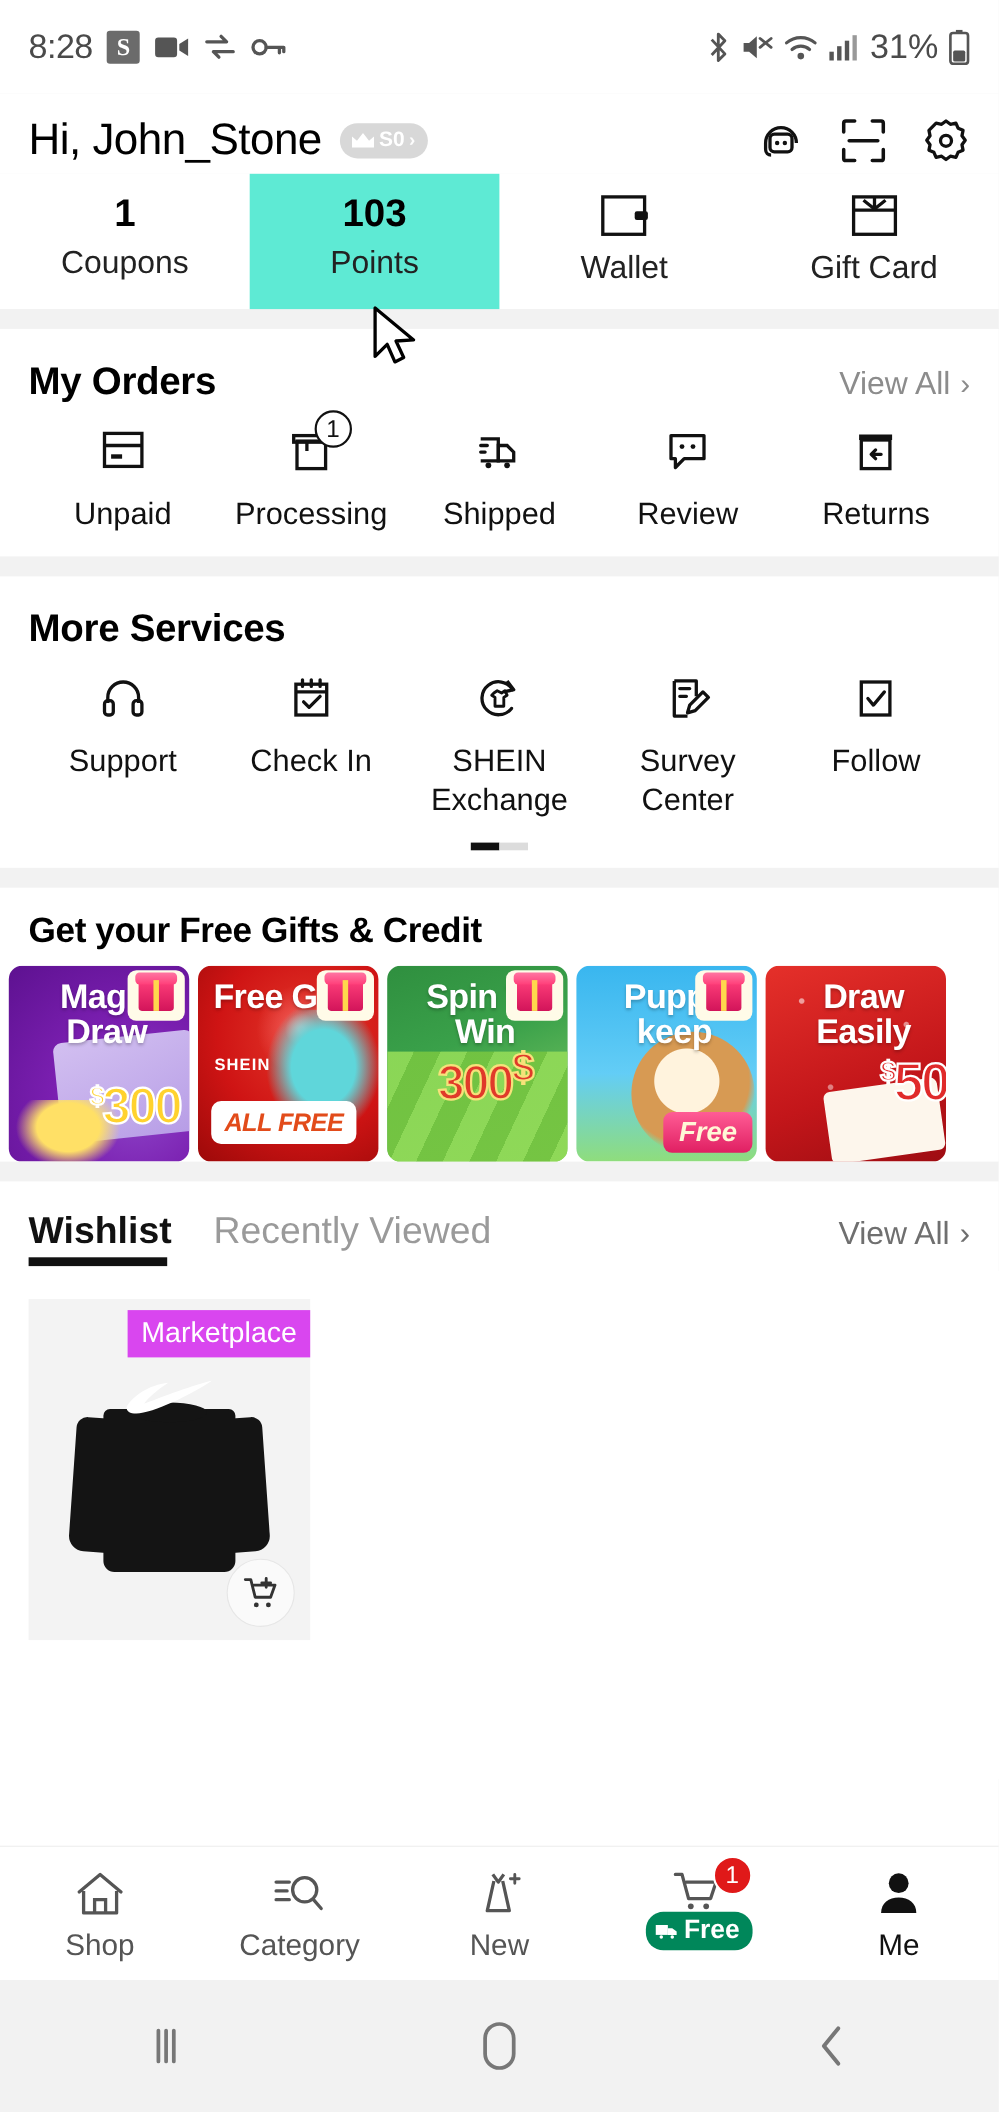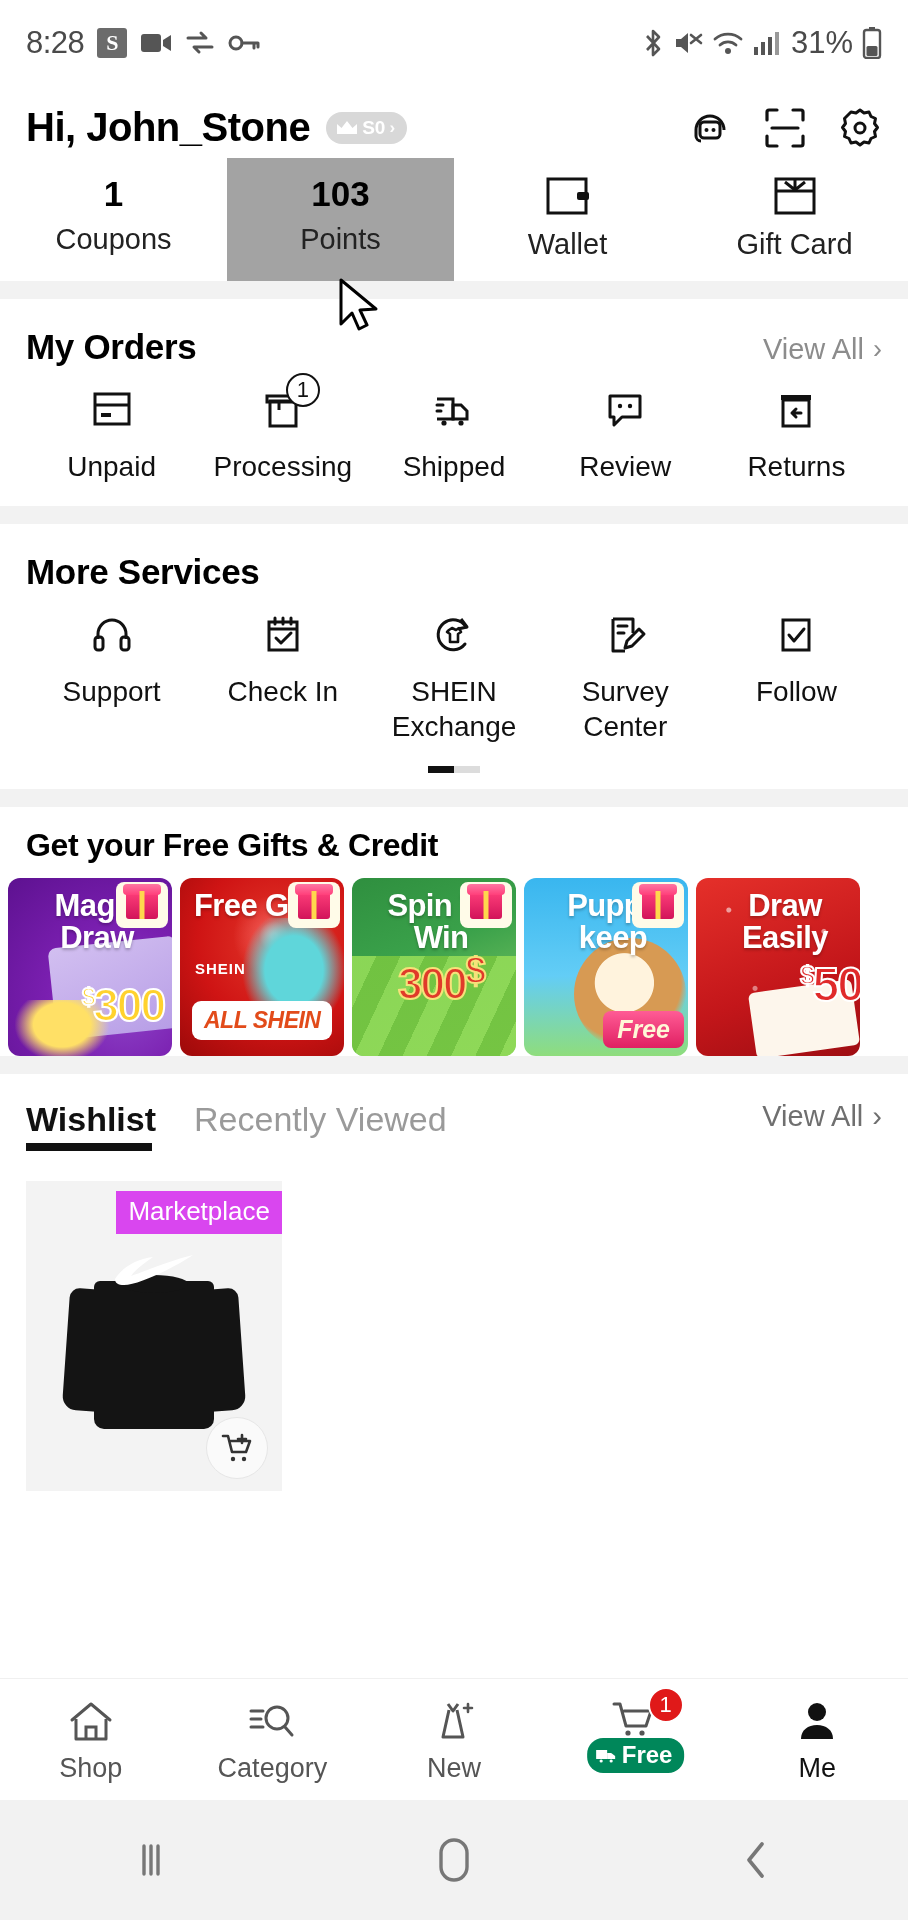--- a/index.html
+++ b/index.html
@@ -18,30 +18,30 @@
   .sb-left { display:flex; align-items:center; gap:13px; }
   .sb-time { font-size:31px; color:#4a4a4a; letter-spacing:-0.5px; }
   .sb-right { margin-left:auto; display:flex; align-items:center; gap:9px; }
   .sb-pct { font-size:31px; color:#4a4a4a; margin-left:3px; }
   .ic { display:inline-flex; align-items:center; justify-content:center; }
   .s-badge { width:30px; height:30px; background:#6b6b6b; color:#fff; font-size:22px; font-weight:bold;
              display:flex; align-items:center; justify-content:center; border-radius:3px; font-family:"Liberation Serif",serif;}
 
   
   .header { background:#fff; padding:20px 26px 8px 26px; display:flex; align-items:center; }
-  .greet { font-size:40px; font-weight:bold; letter-spacing:-0.5px; }
+  .greet { font-size:40px; font-weight:normal; letter-spacing:-0.5px; }
   .vip-badge { margin-left:16px; background:#d8d8d8; border-radius:22px; padding:5px 12px 5px 10px;
                display:inline-flex; align-items:center; gap:4px; color:#ffffff; font-size:19px; font-weight:bold; }
   .vip-badge .chev { color:#fff; font-size:17px; opacity:.95; }
   .header-icons { margin-left:auto; display:flex; align-items:center; gap:32px; }
 
   
   .assets { background:#fff; display:flex; }
   .asset { flex:1; padding:18px 0 22px 0; display:flex; flex-direction:column; align-items:center; gap:14px; position:relative;}
-  .asset.active { background:#a3a3a3; }
+  .asset.active { background:#5eead4; }
   .asset-val { font-size:35px; font-weight:bold; line-height:1; }
   .asset-lbl { font-size:29px; color:#222; line-height:1; }
   .asset-icon { height:40px; display:flex; align-items:center; }
 
   .gap { height:18px; background:#f2f2f2; }
 
   
   .card { background:#fff; padding:0 26px; }
   .sec-head { display:flex; align-items:baseline; padding:28px 0 4px 0; }
   .sec-title { font-size:35px; font-weight:bold; letter-spacing:-0.3px; }
@@ -114,21 +114,21 @@
   .m50 sup { font-size:26px; }
   .snow { position:absolute; inset:0; z-index:1;
           background:radial-gradient(circle at 20% 18%, rgba(255,255,255,.55) 0 2px, rgba(255,255,255,0) 3px),
                      radial-gradient(circle at 78% 30%, rgba(255,255,255,.5) 0 2px, rgba(255,255,255,0) 3px),
                      radial-gradient(circle at 36% 62%, rgba(255,255,255,.45) 0 2px, rgba(255,255,255,0) 3px);}
   .whitecard { position:absolute; right:4px; bottom:4px; width:104px; height:66px; background:#fdf6ec;
                border-radius:6px; transform:rotate(-8deg); z-index:2; }
 
   
   .wish { background:#fff; padding:0 26px 8px 26px; margin-top:18px; flex:1; }
-  .wish-tabs { display:flex; align-items:flex-start; padding-top:26px; gap:38px; }
+  .wish-tabs { display:flex; align-items:flex-end; padding-top:26px; gap:38px; }
   .wtab { font-size:34px; color:#9a9a9a; padding-bottom:12px; position:relative; }
   .wtab.active { color:#111; font-weight:bold; }
   .wtab.active:after { content:""; position:absolute; left:0; right:4px; bottom:0; height:8px; background:#111; }
   .wish-viewall { margin-left:auto; font-size:29px; color:#6f6f6f; display:flex; align-items:center; gap:9px; padding-bottom:12px;}
   .prod-row { display:flex; padding-top:30px; }
   .prod { width:256px; }
   .prod-img { width:256px; height:310px; background:#f3f3f3; position:relative; }
   .mkt-badge { position:absolute; top:10px; right:0; background:#d946ef; color:#fff; font-size:26px;
                padding:5px 12px 7px 12px; }
   .shirt { position:absolute; left:50%; top:86px; transform:translateX(-50%); width:176px; height:162px; }
@@ -441,21 +441,21 @@
         <span class="gift-tag">
             <span class="box"></span>
           </span>
       </div>
 
       <div class="promo p2">
         <div class="fire"></div>
         <div class="lingerie"></div>
         <span class="ttl">Free Gifts</span>
         <span class="sub">SHEIN</span>
-        <span class="allfree">ALL SHEIN</span>
+        <span class="allfree">ALL FREE</span>
         <span class="gift-tag">
             <span class="box"></span>
           </span>
       </div>
 
       <div class="promo p3">
         <div class="bills"></div>
         <span class="ttl">Spin To Win</span>
         <span class="m300"><span>300</span><sup>$</sup></span>
         <span class="gift-tag">

